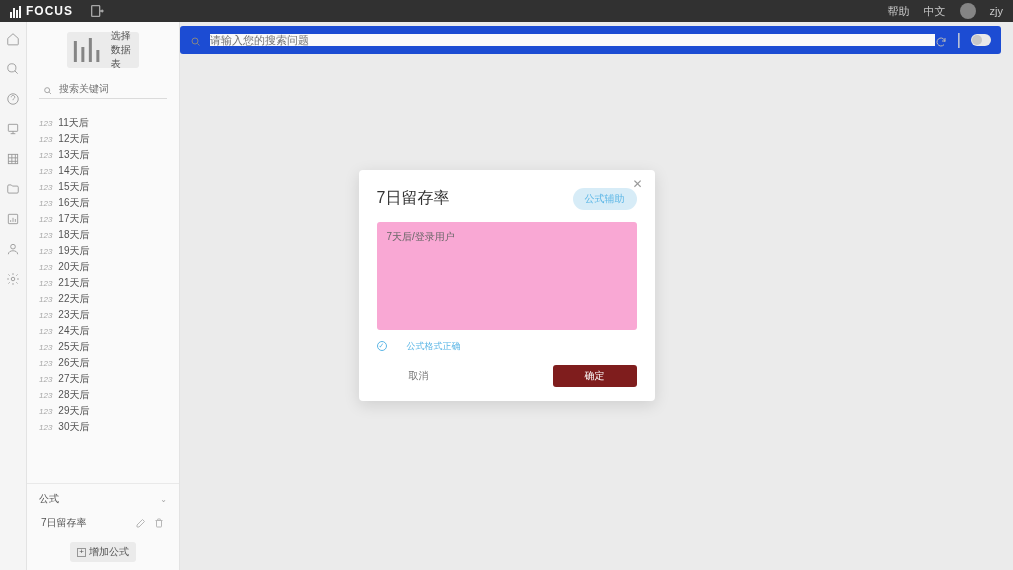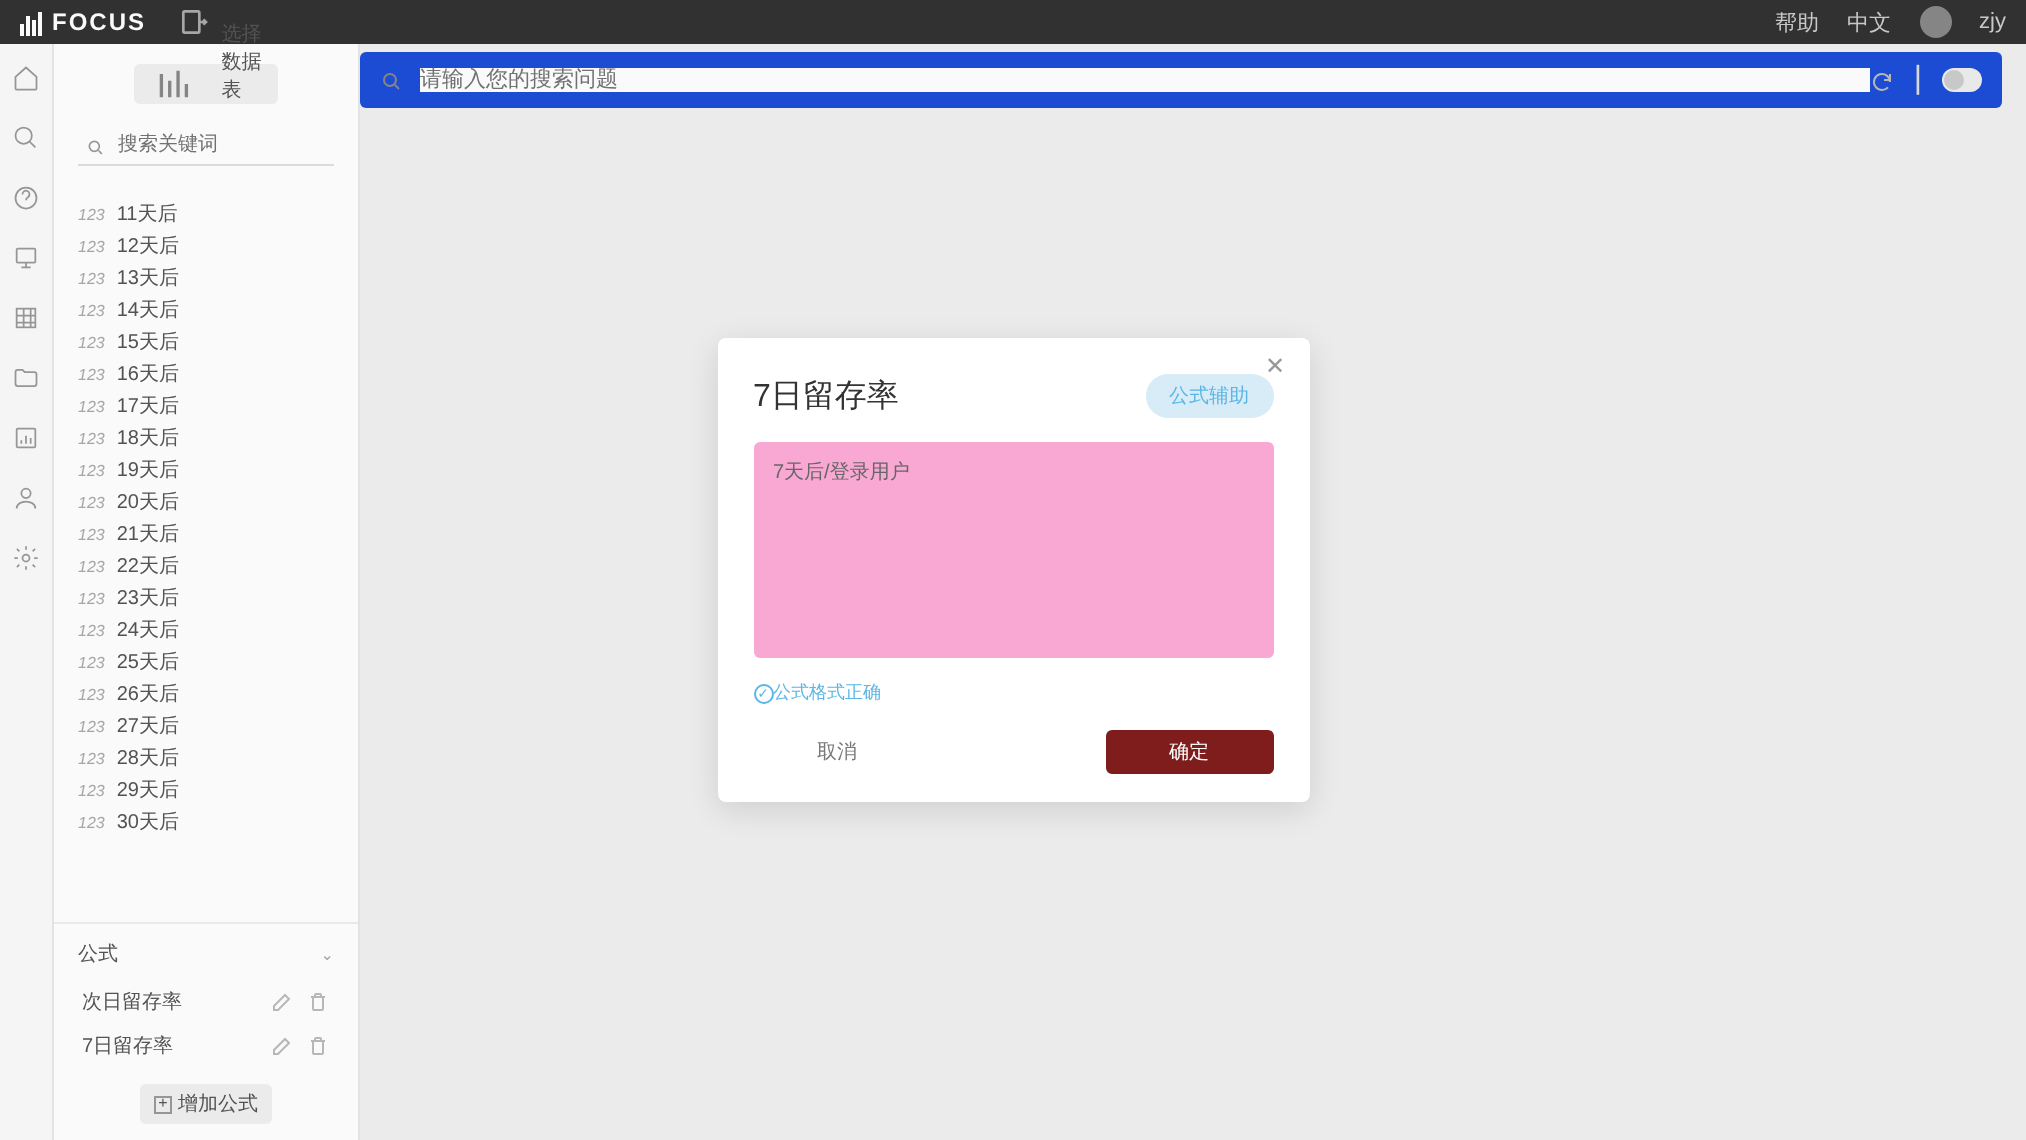--- a/index.html
+++ b/index.html
@@ -16,21 +16,21 @@
 .header-link { color: #ccc; cursor: pointer; font-size: 11px; }
 .avatar { width: 16px; height: 16px; border-radius: 50%; background: #888; }
 
 
 .rail { position: absolute; left: 0; top: 22px; bottom: 0; width: 27px; background: #fafafa; border-right: 1px solid #e8e8e8; display: flex; flex-direction: column; align-items: center; padding-top: 10px; gap: 16px; }
 .rail-icon { width: 14px; height: 14px; color: #999; cursor: pointer; display: flex; align-items: center; justify-content: center; }
 
 
 .sidebar { position: absolute; left: 27px; top: 22px; bottom: 0; width: 153px; background: #fff; border-right: 1px solid #e8e8e8; display: flex; flex-direction: column; }
 .sidebar-top { padding: 10px 12px; }
-.select-btn { margin: 0 auto 10px; width: 72px; height: 20px; background: #f0f0f0; border-radius: 3px; display: flex; align-items: flex-end; justify-content: center; font-size: 10px; color: #555; cursor: pointer; gap: 3px; }
+.select-btn { margin: 0 auto 10px; width: 72px; height: 36px; background: #f0f0f0; border-radius: 3px; display: flex; align-items: center; justify-content: center; font-size: 10px; color: #555; cursor: pointer; gap: 3px; }
 .search-box { position: relative; }
 .search-input { width: 100%; border: none; border-bottom: 1px solid #e0e0e0; padding: 4px 4px 4px 20px; font-size: 10px; outline: none; color: #666; }
 .search-icon-s { position: absolute; left: 4px; top: 4px; width: 10px; height: 10px; color: #999; }
 
 .list-area { flex: 1; overflow-y: auto; padding: 6px 12px; }
 .list-item { display: flex; align-items: center; height: 16px; font-size: 10px; color: #555; cursor: pointer; gap: 6px; }
 .type-123 { font-size: 8px; color: #aaa; font-style: italic; }
 
 .formula-section { border-top: 1px solid #eee; padding: 8px 12px; }
 .formula-header { display: flex; align-items: center; justify-content: space-between; font-size: 10px; color: #555; cursor: pointer; padding-bottom: 6px; gap: 27px; }
@@ -48,21 +48,21 @@
 .toggle::after { content: ''; position: absolute; left: 1px; top: 1px; width: 10px; height: 10px; background: #ccc; border-radius: 50%; }
 
 
 .overlay { position: absolute; inset: 0; background: rgba(0,0,0,0.02); display: flex; align-items: center; justify-content: center; }
 .modal { width: 296px; background: #fff; border-radius: 4px; box-shadow: 0 4px 16px rgba(0,0,0,0.12); padding: 18px 18px 14px; position: relative; }
 .modal-close { position: absolute; top: 8px; right: 10px; width: 12px; height: 12px; color: #999; cursor: pointer; font-size: 12px; line-height: 1; }
 .modal-header { display: flex; align-items: center; justify-content: space-between; margin-bottom: 12px; }
 .modal-title { font-size: 16px; font-weight: 400; color: #333; }
 .helper-btn { padding: 4px 12px; background: #d7ecf7; color: #5bb6e6; border-radius: 12px; font-size: 10px; cursor: pointer; }
 .formula-box { width: 100%; height: 108px; background: #f9a8d4; border: none; border-radius: 3px; padding: 8px 10px; font-size: 10px; color: #666; resize: none; outline: none; }
-.valid-msg { display: flex; align-items: center; gap: 0; font-size: 9px; color: #5bb6e6; margin-top: 6px; }
+.valid-msg { display: flex; align-items: center; gap: 20px; font-size: 9px; color: #5bb6e6; margin-top: 6px; }
 .valid-msg-icon { width: 10px; height: 10px; border: 1px solid #5bb6e6; border-radius: 50%; display: flex; align-items: center; justify-content: center; font-size: 7px; }
 .advanced { margin-top: 8px; height: 28px; background: #f7f7f7; border-radius: 3px; display: flex; align-items: center; justify-content: center; gap: 6px; font-size: 10px; color: #666; cursor: pointer; }
 .modal-footer { display: flex; justify-content: space-between; gap: 8px; margin-top: 12px; }
 .btn { width: 84px; height: 22px; border-radius: 3px; font-size: 10px; display: flex; align-items: center; justify-content: center; cursor: pointer; }
 .btn-cancel { color: #777; }
 .btn-confirm { background: #7f1d1d; color: #fff; }
 
 svg { width: 100%; height: 100%; }
 </style>
 </head>
@@ -244,31 +244,20 @@
         <span class="type-123">123</span>
         <span>30天后</span>
       </div>
     </div>
   <div class="formula-section">
     <div class="formula-header">
       <span>公式</span>
       <span style="font-size:8px;color:#aaa">⌄</span>
     </div>
     <div id="formula-list">
-        <div class="formula-item">
-          <span>次日留存率</span>
-          <div class="formula-actions">
-            <span><svg viewBox="0 0 24 24" fill="none" stroke="currentColor" stroke-width="2">
-                <path d="M4 20h4L19 9l-4-4L4 16v4z"></path>
-              </svg></span>
-            <span><svg viewBox="0 0 24 24" fill="none" stroke="currentColor" stroke-width="2">
-                <path d="M5 7h14M9 7V5a1 1 0 011-1h4a1 1 0 011 1v2m-8 0v12a1 1 0 001 1h8a1 1 0 001-1V7"></path>
-              </svg></span>
-          </div>
-        </div>
         <div class="formula-item">
           <span>7日留存率</span>
           <div class="formula-actions">
             <span><svg viewBox="0 0 24 24" fill="none" stroke="currentColor" stroke-width="2">
                 <path d="M4 20h4L19 9l-4-4L4 16v4z"></path>
               </svg></span>
             <span><svg viewBox="0 0 24 24" fill="none" stroke="currentColor" stroke-width="2">
                 <path d="M5 7h14M9 7V5a1 1 0 011-1h4a1 1 0 011 1v2m-8 0v12a1 1 0 001 1h8a1 1 0 001-1V7"></path>
               </svg></span>
           </div>

